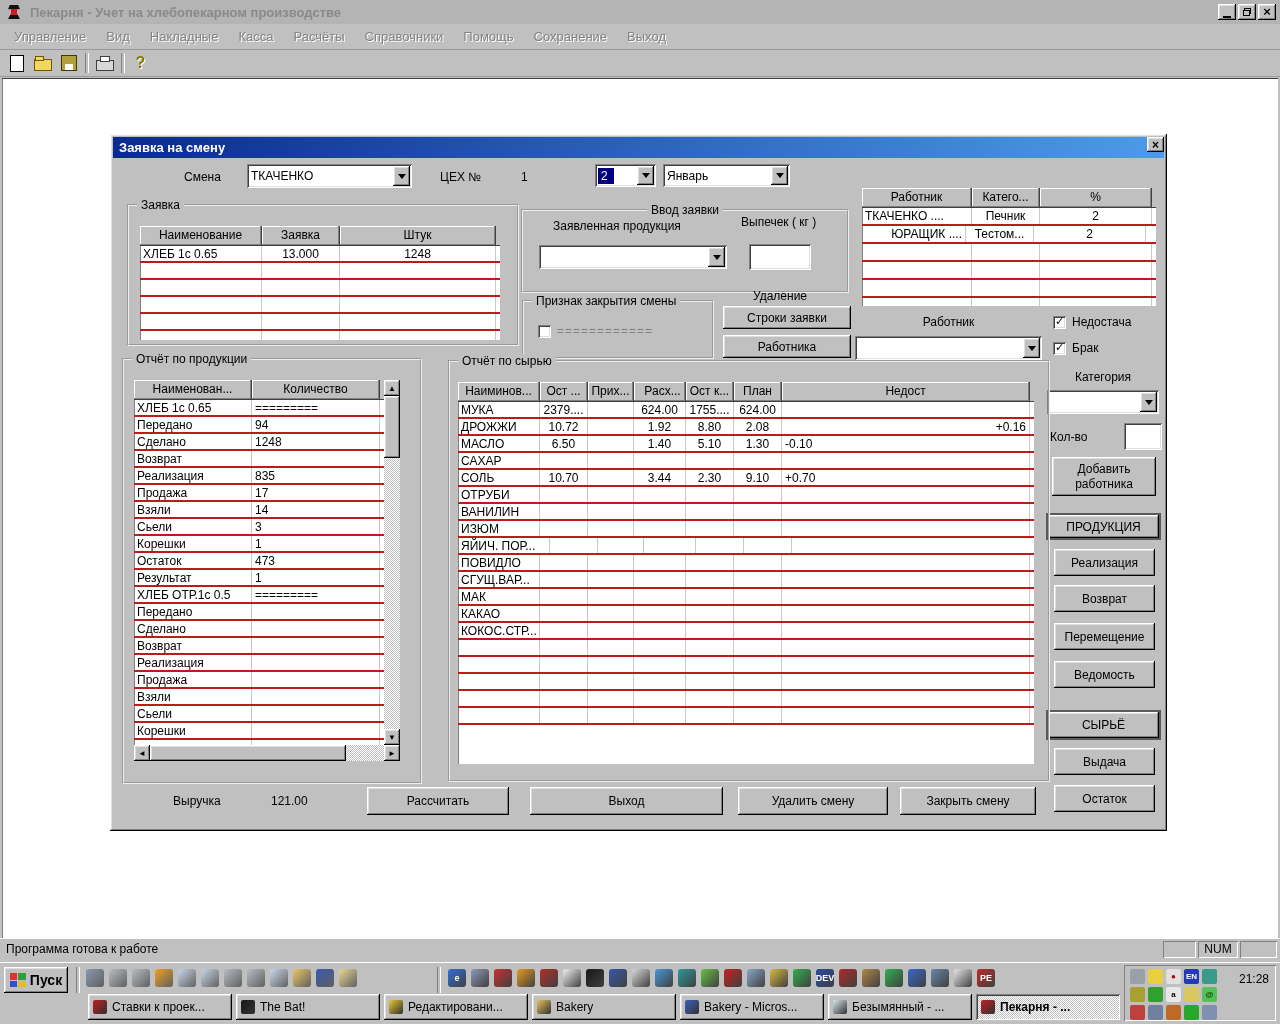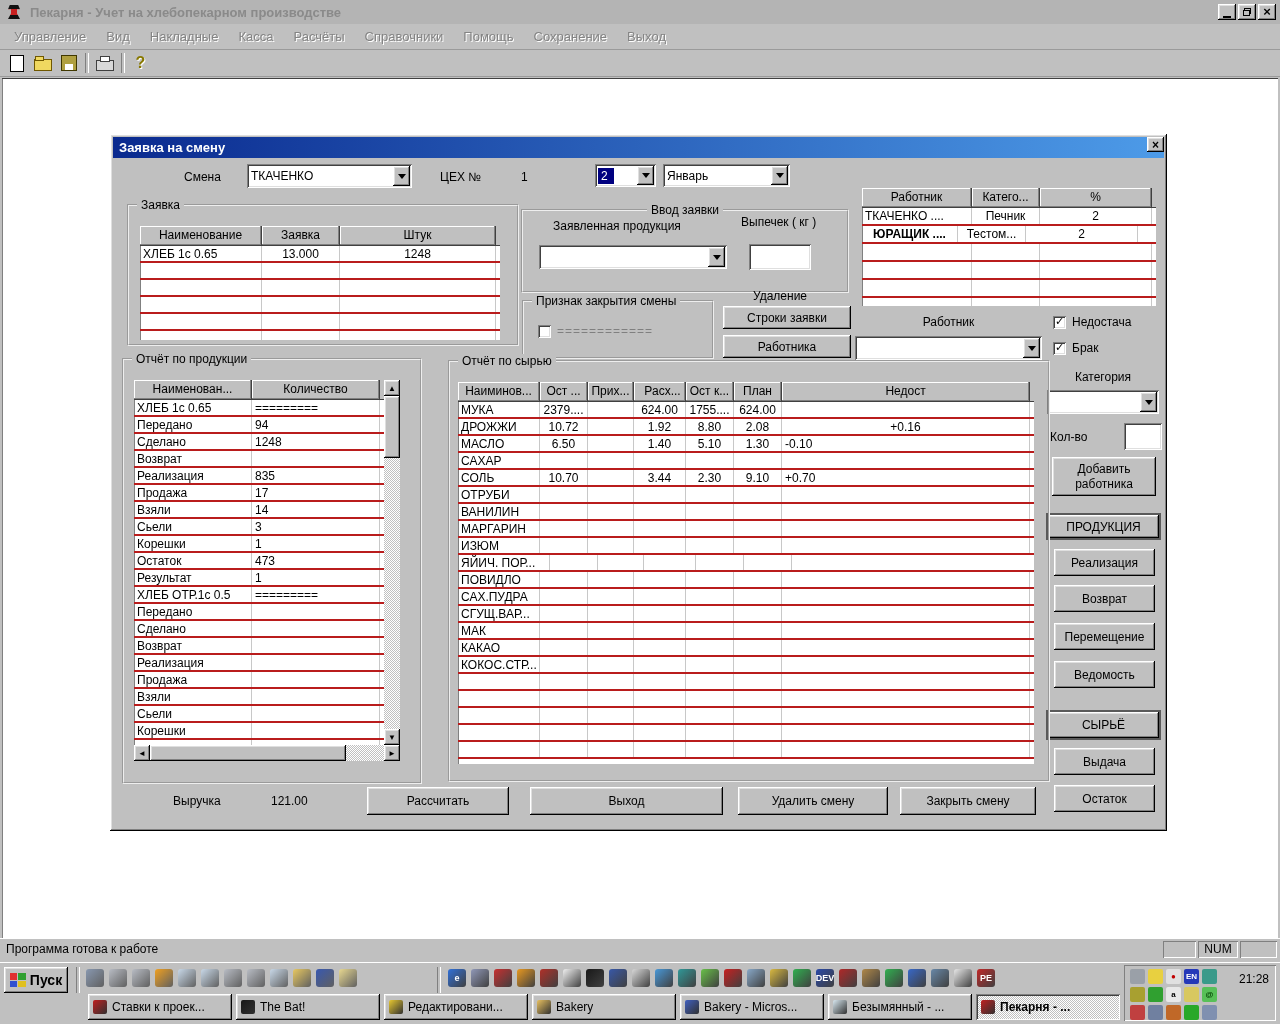--- a/index.html
+++ b/index.html
@@ -193,21 +193,21 @@
         <div class="gcell" style="width: 110px;">Работник</div>
         <div class="gcell" style="width: 68px;">Катего...</div>
         <div class="gcell" style="width: 112px;">%</div>
       </div>
       <div class="grow" style="height: 18px;">
         <div class="gcell" style="width: 110px; text-align: left;">ТКАЧЕНКО ....</div>
         <div class="gcell" style="width: 68px; text-align: center;">Печник</div>
         <div class="gcell" style="width: 112px; text-align: center;">2</div>
       </div>
       <div class="grow" style="height: 18px;">
-        <div class="gcell" style="width: 96px; text-align: center; font-weight: bold;">ЮРАЩИК ....</div>
+        <div class="gcell" style="width: 104px; text-align: right;">ЮРАЩИК ....</div>
         <div class="gcell" style="width: 68px; text-align: center;">Тестом...</div>
         <div class="gcell" style="width: 112px; text-align: center;">2</div>
       </div>
       <div class="grow" style="height: 18px;">
         <div class="gcell" style="width: 110px; text-align: left;"></div>
         <div class="gcell" style="width: 68px; text-align: center;"></div>
         <div class="gcell" style="width: 112px; text-align: center;"></div>
       </div>
       <div class="grow" style="height: 18px;">
         <div class="gcell" style="width: 110px; text-align: left;"></div>
@@ -450,21 +450,21 @@
         <div class="gcell" style="width: 48px; text-align: center;">624.00</div>
         <div class="gcell" style="width: 248px; text-align: left;"></div>
       </div>
       <div class="grow" style="height: 17px;">
         <div class="gcell" style="width: 82px; text-align: left;">ДРОЖЖИ</div>
         <div class="gcell" style="width: 48px; text-align: center;">10.72</div>
         <div class="gcell" style="width: 46px; text-align: center;"></div>
         <div class="gcell" style="width: 52px; text-align: center;">1.92</div>
         <div class="gcell" style="width: 48px; text-align: center;">8.80</div>
         <div class="gcell" style="width: 48px; text-align: center;">2.08</div>
-        <div class="gcell" style="width: 248px; text-align: center;">+0.16</div>
+        <div class="gcell" style="width: 248px; text-align: right;">+0.16</div>
       </div>
       <div class="grow" style="height: 17px;">
         <div class="gcell" style="width: 82px; text-align: left;">МАСЛО</div>
         <div class="gcell" style="width: 48px; text-align: center;">6.50</div>
         <div class="gcell" style="width: 46px; text-align: center;"></div>
         <div class="gcell" style="width: 52px; text-align: center;">1.40</div>
         <div class="gcell" style="width: 48px; text-align: center;">5.10</div>
         <div class="gcell" style="width: 48px; text-align: center;">1.30</div>
         <div class="gcell" style="width: 248px; text-align: left;">-0.10</div>
       </div>
@@ -498,57 +498,39 @@
       <div class="grow" style="height: 17px;">
         <div class="gcell" style="width: 82px; text-align: left;">ВАНИЛИН</div>
         <div class="gcell" style="width: 48px; text-align: center;"></div>
         <div class="gcell" style="width: 46px; text-align: center;"></div>
         <div class="gcell" style="width: 52px; text-align: center;"></div>
         <div class="gcell" style="width: 48px; text-align: center;"></div>
         <div class="gcell" style="width: 48px; text-align: center;"></div>
         <div class="gcell" style="width: 248px; text-align: left;"></div>
       </div>
       <div class="grow" style="height: 17px;">
-        <div class="gcell" style="width: 82px; text-align: left;">МАРГАРИН</div>
-        <div class="gcell" style="width: 48px; text-align: center;"></div>
-        <div class="gcell" style="width: 46px; text-align: center;"></div>
-        <div class="gcell" style="width: 52px; text-align: center;"></div>
-        <div class="gcell" style="width: 48px; text-align: center;"></div>
-        <div class="gcell" style="width: 48px; text-align: center;"></div>
-        <div class="gcell" style="width: 248px; text-align: left;"></div>
-      </div>
-      <div class="grow" style="height: 17px;">
         <div class="gcell" style="width: 82px; text-align: left;">ИЗЮМ</div>
         <div class="gcell" style="width: 48px; text-align: center;"></div>
         <div class="gcell" style="width: 46px; text-align: center;"></div>
         <div class="gcell" style="width: 52px; text-align: center;"></div>
         <div class="gcell" style="width: 48px; text-align: center;"></div>
         <div class="gcell" style="width: 48px; text-align: center;"></div>
         <div class="gcell" style="width: 248px; text-align: left;"></div>
       </div>
       <div class="grow" style="height: 17px;">
         <div class="gcell" style="width: 92px; text-align: left;">ЯЙИЧ. ПОР...</div>
         <div class="gcell" style="width: 48px; text-align: center;"></div>
         <div class="gcell" style="width: 46px; text-align: center;"></div>
         <div class="gcell" style="width: 52px; text-align: center;"></div>
         <div class="gcell" style="width: 48px; text-align: center;"></div>
         <div class="gcell" style="width: 48px; text-align: center;"></div>
         <div class="gcell" style="width: 248px; text-align: left;"></div>
       </div>
       <div class="grow" style="height: 17px;">
         <div class="gcell" style="width: 82px; text-align: left;">ПОВИДЛО</div>
-        <div class="gcell" style="width: 48px; text-align: center;"></div>
-        <div class="gcell" style="width: 46px; text-align: center;"></div>
-        <div class="gcell" style="width: 52px; text-align: center;"></div>
-        <div class="gcell" style="width: 48px; text-align: center;"></div>
-        <div class="gcell" style="width: 48px; text-align: center;"></div>
-        <div class="gcell" style="width: 248px; text-align: left;"></div>
-      </div>
-      <div class="grow" style="height: 17px;">
-        <div class="gcell" style="width: 82px; text-align: left;">САХ.ПУДРА</div>
         <div class="gcell" style="width: 48px; text-align: center;"></div>
         <div class="gcell" style="width: 46px; text-align: center;"></div>
         <div class="gcell" style="width: 52px; text-align: center;"></div>
         <div class="gcell" style="width: 48px; text-align: center;"></div>
         <div class="gcell" style="width: 48px; text-align: center;"></div>
         <div class="gcell" style="width: 248px; text-align: left;"></div>
       </div>
       <div class="grow" style="height: 17px;">
         <div class="gcell" style="width: 82px; text-align: left;">СГУЩ.ВАР...</div>
         <div class="gcell" style="width: 48px; text-align: center;"></div>

